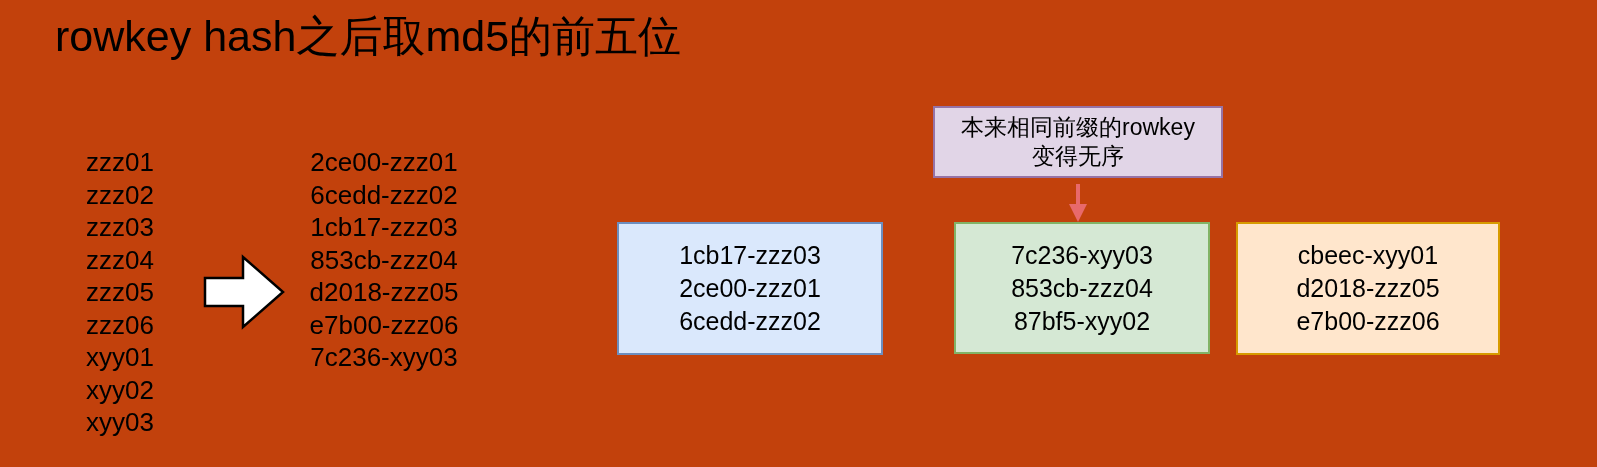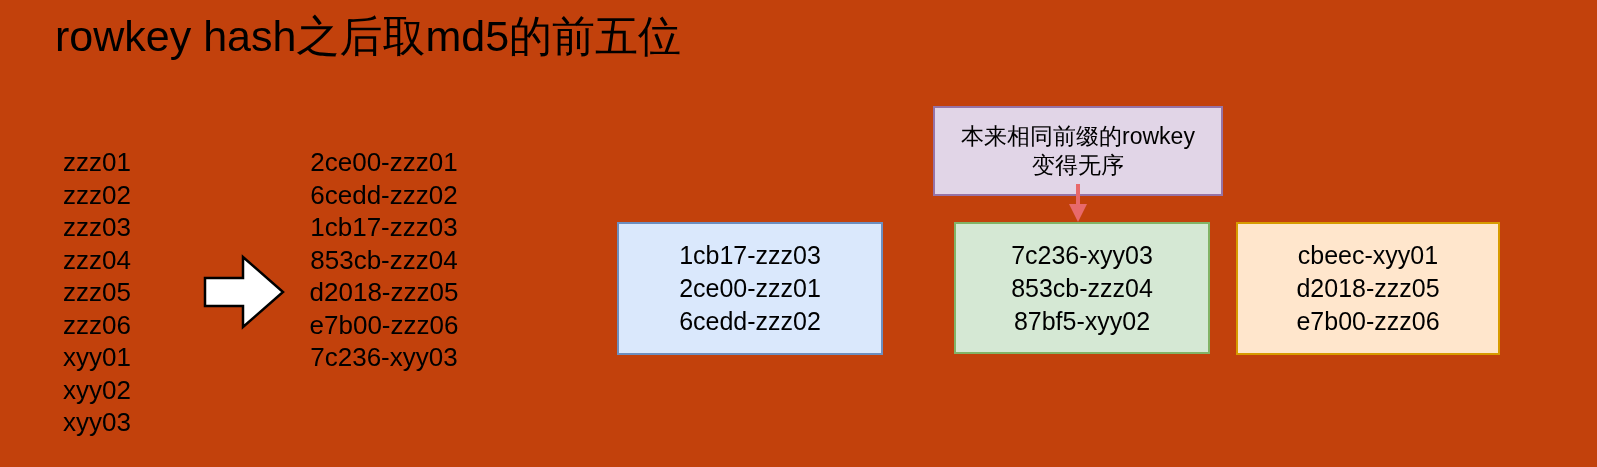--- a/index.html
+++ b/index.html
@@ -19,21 +19,21 @@
     position: absolute;
     left: 55px;
     top: 12px;
     font-size: 43px;
     line-height: 1.15;
     white-space: nowrap;
     color: #000000;
   }
   .rowkey-list {
     position: absolute;
-    left: 63px;
+    left: 86px;
     top: 146px;
     font-size: 26px;
     line-height: 32.5px;
     white-space: nowrap;
   }
   .hashed-list {
     position: absolute;
     left: 278px;
     top: 146px;
     width: 212px;
@@ -41,21 +41,21 @@
     font-size: 26px;
     line-height: 32.5px;
     white-space: nowrap;
   }
   .shape-svg { position: absolute; display: block; }
   .annotation-box {
     position: absolute;
     left: 933px;
     top: 106px;
     width: 290px;
-    height: 90px;
+    height: 72px;
     background: #e1d5e7;
     border: 2px solid #9673a6;
     display: flex;
     flex-direction: column;
     align-items: center;
     justify-content: center;
     font-size: 23px;
     line-height: 29px;
     text-align: center;
   }

